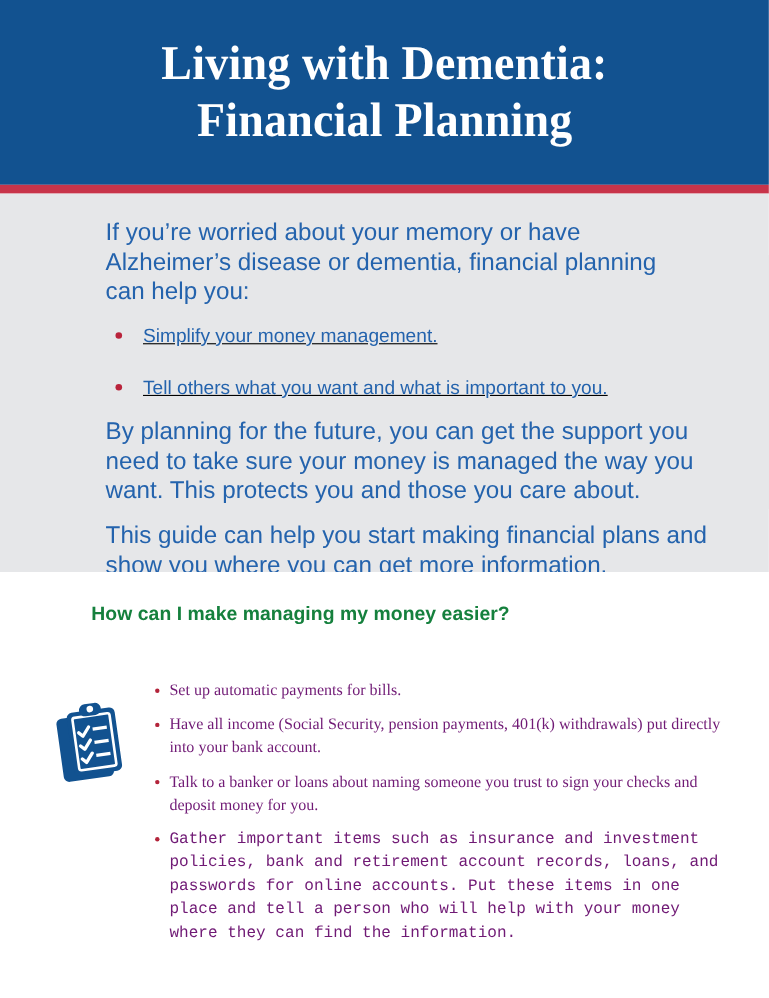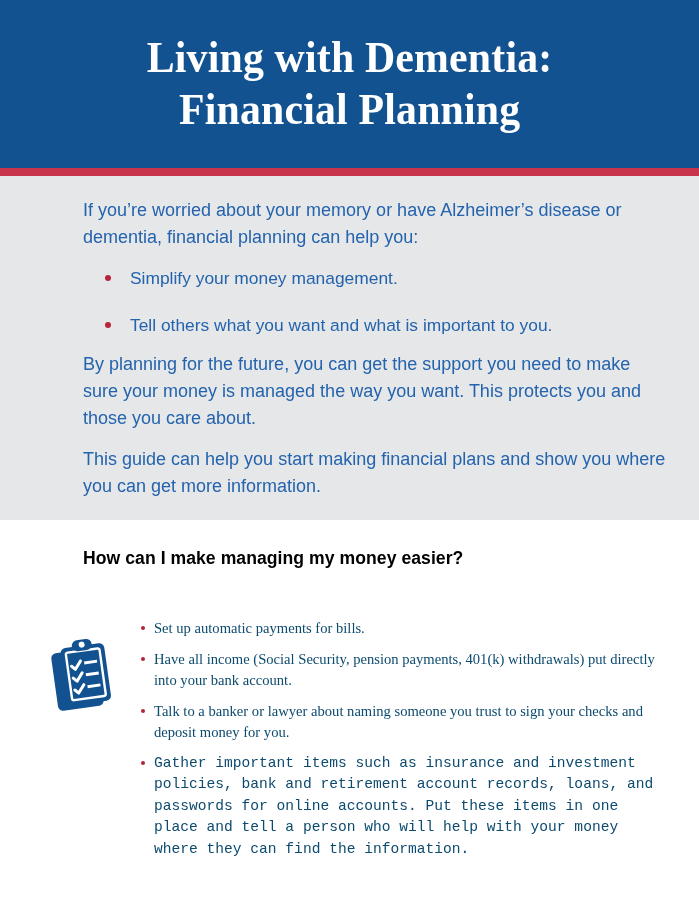--- a/index.html
+++ b/index.html
@@ -64,32 +64,33 @@
     background: #e6e7e9;
   }
   .intro-inner {
     position: absolute;
     left: 83px;
     top: 21px;
     width: 590px;
   }
   .intro-para {
     color: #2463ad;
-    font-size: 18px;
+    font-size: 22px;
     line-height: 27px;
-    margin: 0 0 14px 0;
+    margin: 0 0 14px 13px;
     max-width: 540px;
   }
   .intro-para.wide {
     max-width: 586px;
   }
   .intro-list {
     list-style: none;
     margin: 0 0 12px 0;
     padding: 0 0 0 20px;
+    text-decoration: underline;
   }
   .intro-list li {
     position: relative;
     color: #2463ad;
     font-size: 17.4px;
     line-height: 27px;
     padding-left: 27px;
     margin-bottom: 13px;
     max-width: 510px;
   }
@@ -113,21 +114,21 @@
     left: 0;
     top: 520px;
     width: 699px;
     height: 387px;
     background: #ffffff;
   }
   .section-heading {
     position: absolute;
     left: 83px;
     top: 28px;
-    color: #000000;
+    color: #15803d;
     font-size: 17.6px;
     font-weight: bold;
     letter-spacing: 0.05px;
     white-space: nowrap;
   }
   .steps-subheading {
     position: absolute;
     left: 140px;
     top: 70px;
     color: #1763ad;
@@ -149,21 +150,21 @@
     position: absolute;
     left: 140px;
     top: 98px;
     width: 520px;
     list-style: none;
     margin: 0;
     padding: 0;
   }
   .steps-list li {
     position: relative;
-    color: #0c4a6e;
+    color: #701a75;
     font-family: "Liberation Serif", "DejaVu Serif", serif;
     font-size: 14.6px;
     line-height: 21.5px;
     padding-left: 14px;
     margin-bottom: 9px;
   }
   .steps-list li:last-child {
     margin-bottom: 0;
     font-family: Liberation Mono, monospace;
   }
@@ -196,21 +197,21 @@
         <li>
           <span class="intro-bullet"></span>
           <span>Simplify your money management.</span>
         </li>
         <li>
           <span class="intro-bullet"></span>
           <span>Tell others what you want and what is important to you.</span>
         </li>
       </ul>
 
-      <p class="intro-para wide">By planning for the future, you can get the support you need to make sure your money is managed the way you want. This protects you and those you care about.</p>
+      <p class="intro-para wide">By planning for the future, you can get the support you need to take sure your money is managed the way you want. This protects you and those you care about.</p>
       <p class="intro-para wide">This guide can help you start making financial plans and show you where you can get more information.</p>
     </div>
   </div>
 
   <div class="section-block">
     <div class="section-heading">How can I make managing my money easier?</div>
 
     <div class="clipboard-icon">
       <svg viewBox="0 0 62 76" width="62" height="76" aria-hidden="true">
         <g transform="rotate(-8 31 38)">
@@ -239,21 +240,21 @@
       <li>
         <span class="step-bullet"></span>
         <span>Set up automatic payments for bills.</span>
       </li>
       <li>
         <span class="step-bullet"></span>
         <span>Have all income (Social Security, pension payments, 401(k) withdrawals) put directly into your bank account.</span>
       </li>
       <li>
         <span class="step-bullet"></span>
-        <span>Talk to a banker or lawyer about naming someone you trust to sign your checks and deposit money for you.</span>
+        <span>Talk to a banker or loans about naming someone you trust to sign your checks and deposit money for you.</span>
       </li>
       <li>
         <span class="step-bullet"></span>
         <span>Gather important items such as insurance and investment policies, bank and retirement account records, loans, and passwords for online accounts. Put these items in one place and tell a person who will help with your money where they can find the information.</span>
       </li>
     </ul>
   </div>
 
 </div>
 

